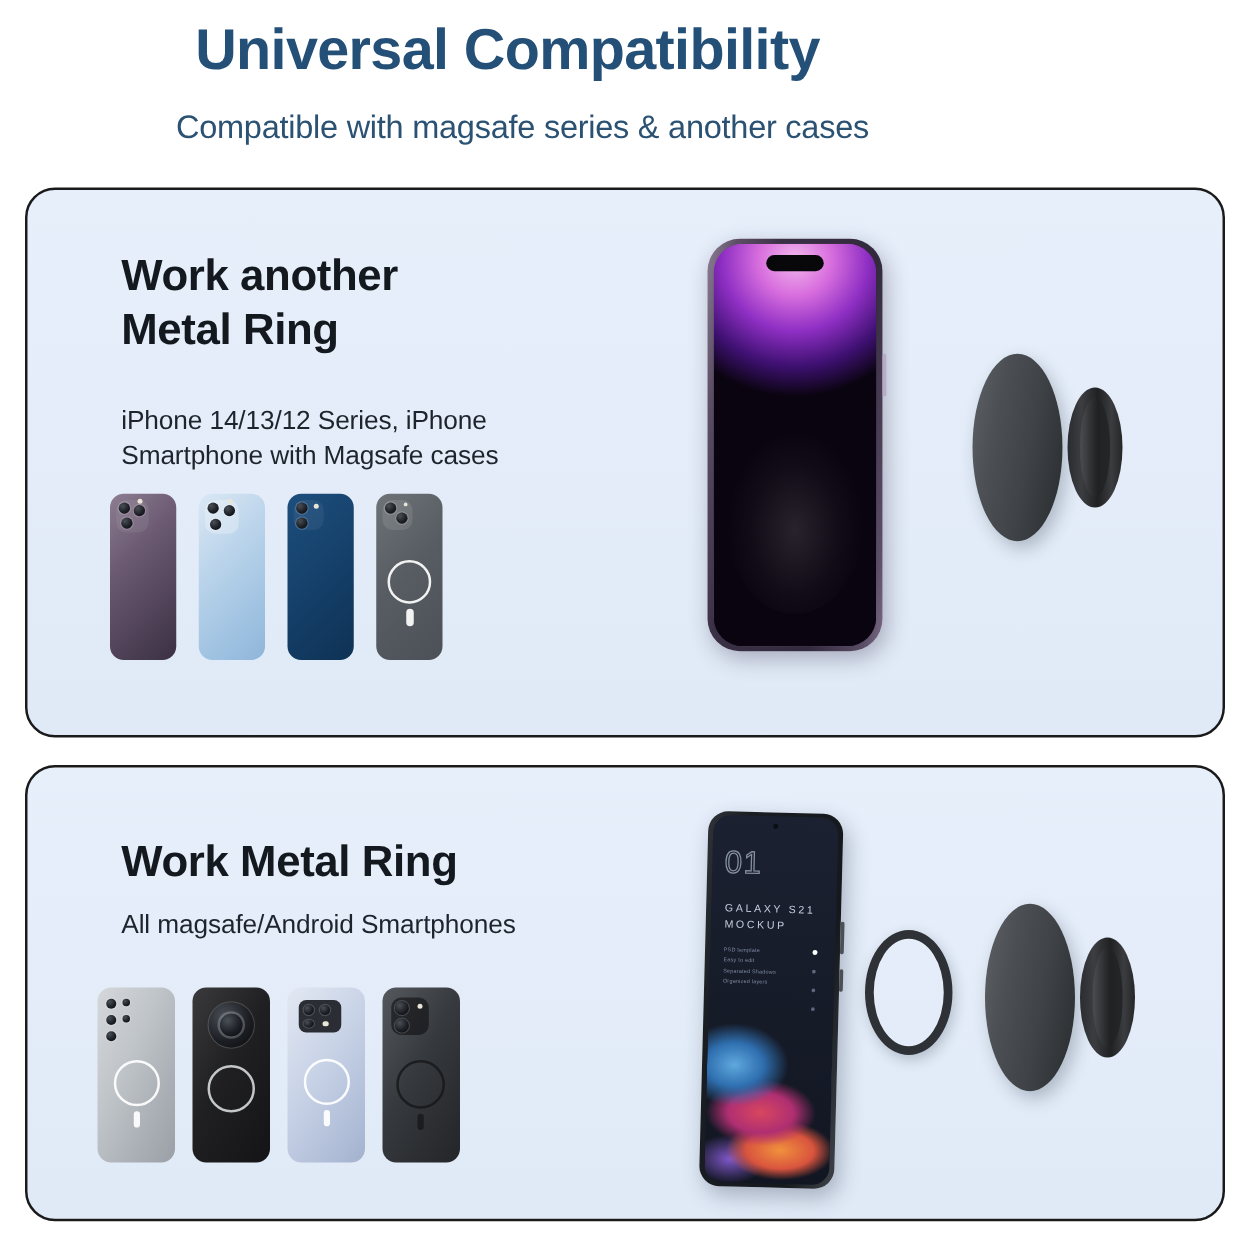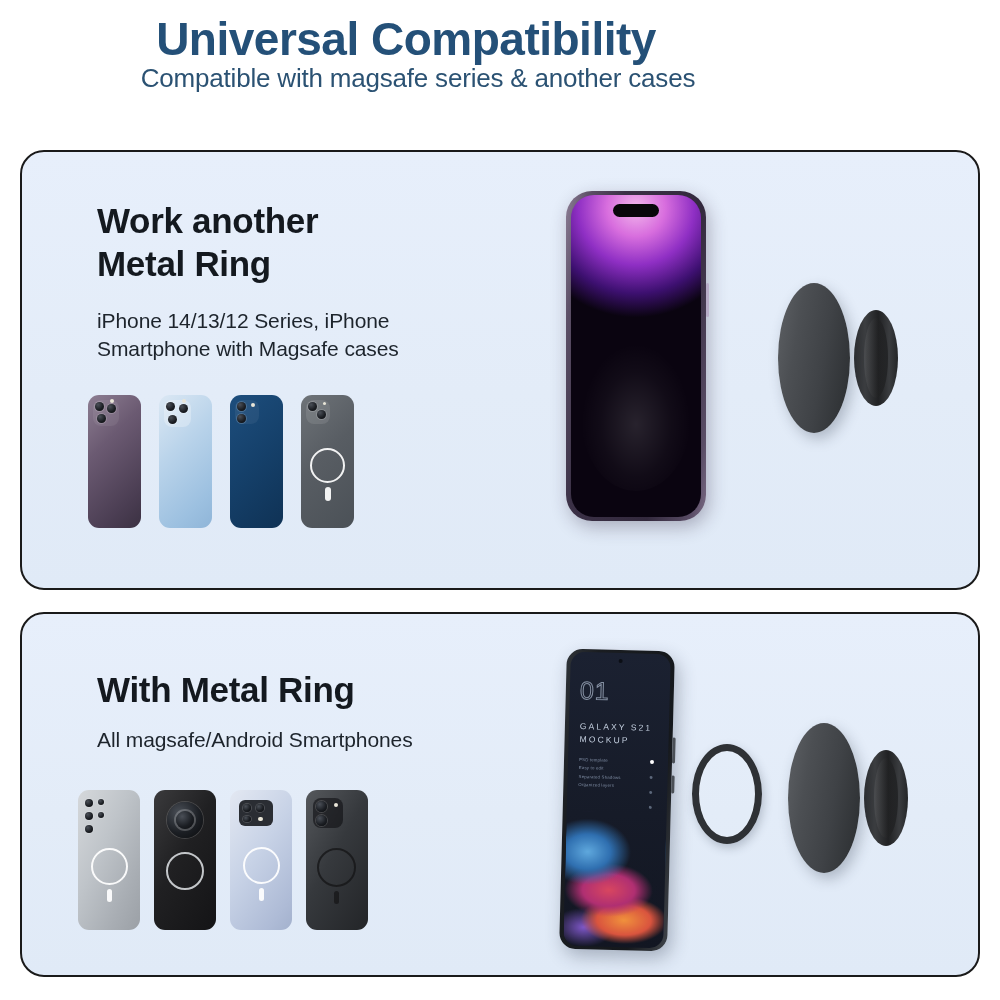--- a/index.html
+++ b/index.html
@@ -13,21 +13,21 @@
 
   
   .header { position: absolute; top: 0; left: 0; width: 812px; text-align: center; }
   .title {
     font-size: 46px; font-weight: bold; color: #245078;
     letter-spacing: -0.5px; line-height: 1;
     padding-top: 16px;
   }
   .subtitle {
     font-size: 26px; color: #2b5273; font-weight: 400;
-    margin-top: 1px; letter-spacing: -0.2px; padding-left: 24px;
+    margin-top: 24px; letter-spacing: -0.2px; padding-left: 24px;
   }
 
   
   .panel {
     position: absolute; left: 20px; width: 960px;
     background: linear-gradient(180deg,#e7effb 0%, #e3ecf8 55%, #e0eaf7 100%);
     border: 2px solid #1a1a1a;
     border-radius: 24px;
     overflow: hidden;
   }
@@ -37,21 +37,21 @@
   .panel-text { position: absolute; left: 75px; }
   #panel-1 .panel-text { top: 48px; }
   #panel-2 .panel-text { top: 55px; }
 
   .panel-heading {
     font-size: 35px; font-weight: bold; color: #14191f;
     line-height: 1.22; letter-spacing: -0.3px; white-space: pre-line;
   }
   .panel-sub {
     font-size: 21px; color: #1d242c; line-height: 1.3;
-    margin-top: 22px; white-space: pre-line; letter-spacing: -0.1px;
+    margin-top: 38px; white-space: pre-line; letter-spacing: -0.1px;
   }
   #panel-2 .panel-sub { margin-top: 14px; }
 
   
   .thumbs { position: absolute; display: flex; align-items: flex-end; }
   #thumbs-1 { left: 88px; top: 395px; gap: 18px; }
   #thumbs-2 { left: 78px; top: 790px; gap: 14px; }
 
   .thumb { position: relative; border-radius: 11px; overflow: hidden; }
   .thumb.t1 { width: 53px; height: 133px; }
@@ -261,21 +261,21 @@
     <div class="side-btn"></div>
   </div>
 
   <div class="grip" id="grip-1">
     <div class="base"></div>
     <div class="disc"></div>
   </div>
 
   <div class="panel" id="panel-2">
     <div class="panel-text">
-      <div class="panel-heading">With Metal Ring</div>
+      <div class="panel-heading">Work Metal Ring</div>
       <div class="panel-sub">All magsafe/Android Smartphones</div>
     </div>
   </div>
 
   <div class="thumbs" id="thumbs-2">
     <div class="thumb t2 bg-silver">
       <div class="lens" style="left:7px;top:9px;width:8px;height:8px;"></div>
       <div class="lens" style="left:20px;top:9px;width:6px;height:6px;"></div>
       <div class="lens" style="left:7px;top:22px;width:8px;height:8px;"></div>
       <div class="lens" style="left:20px;top:22px;width:6px;height:6px;"></div>

